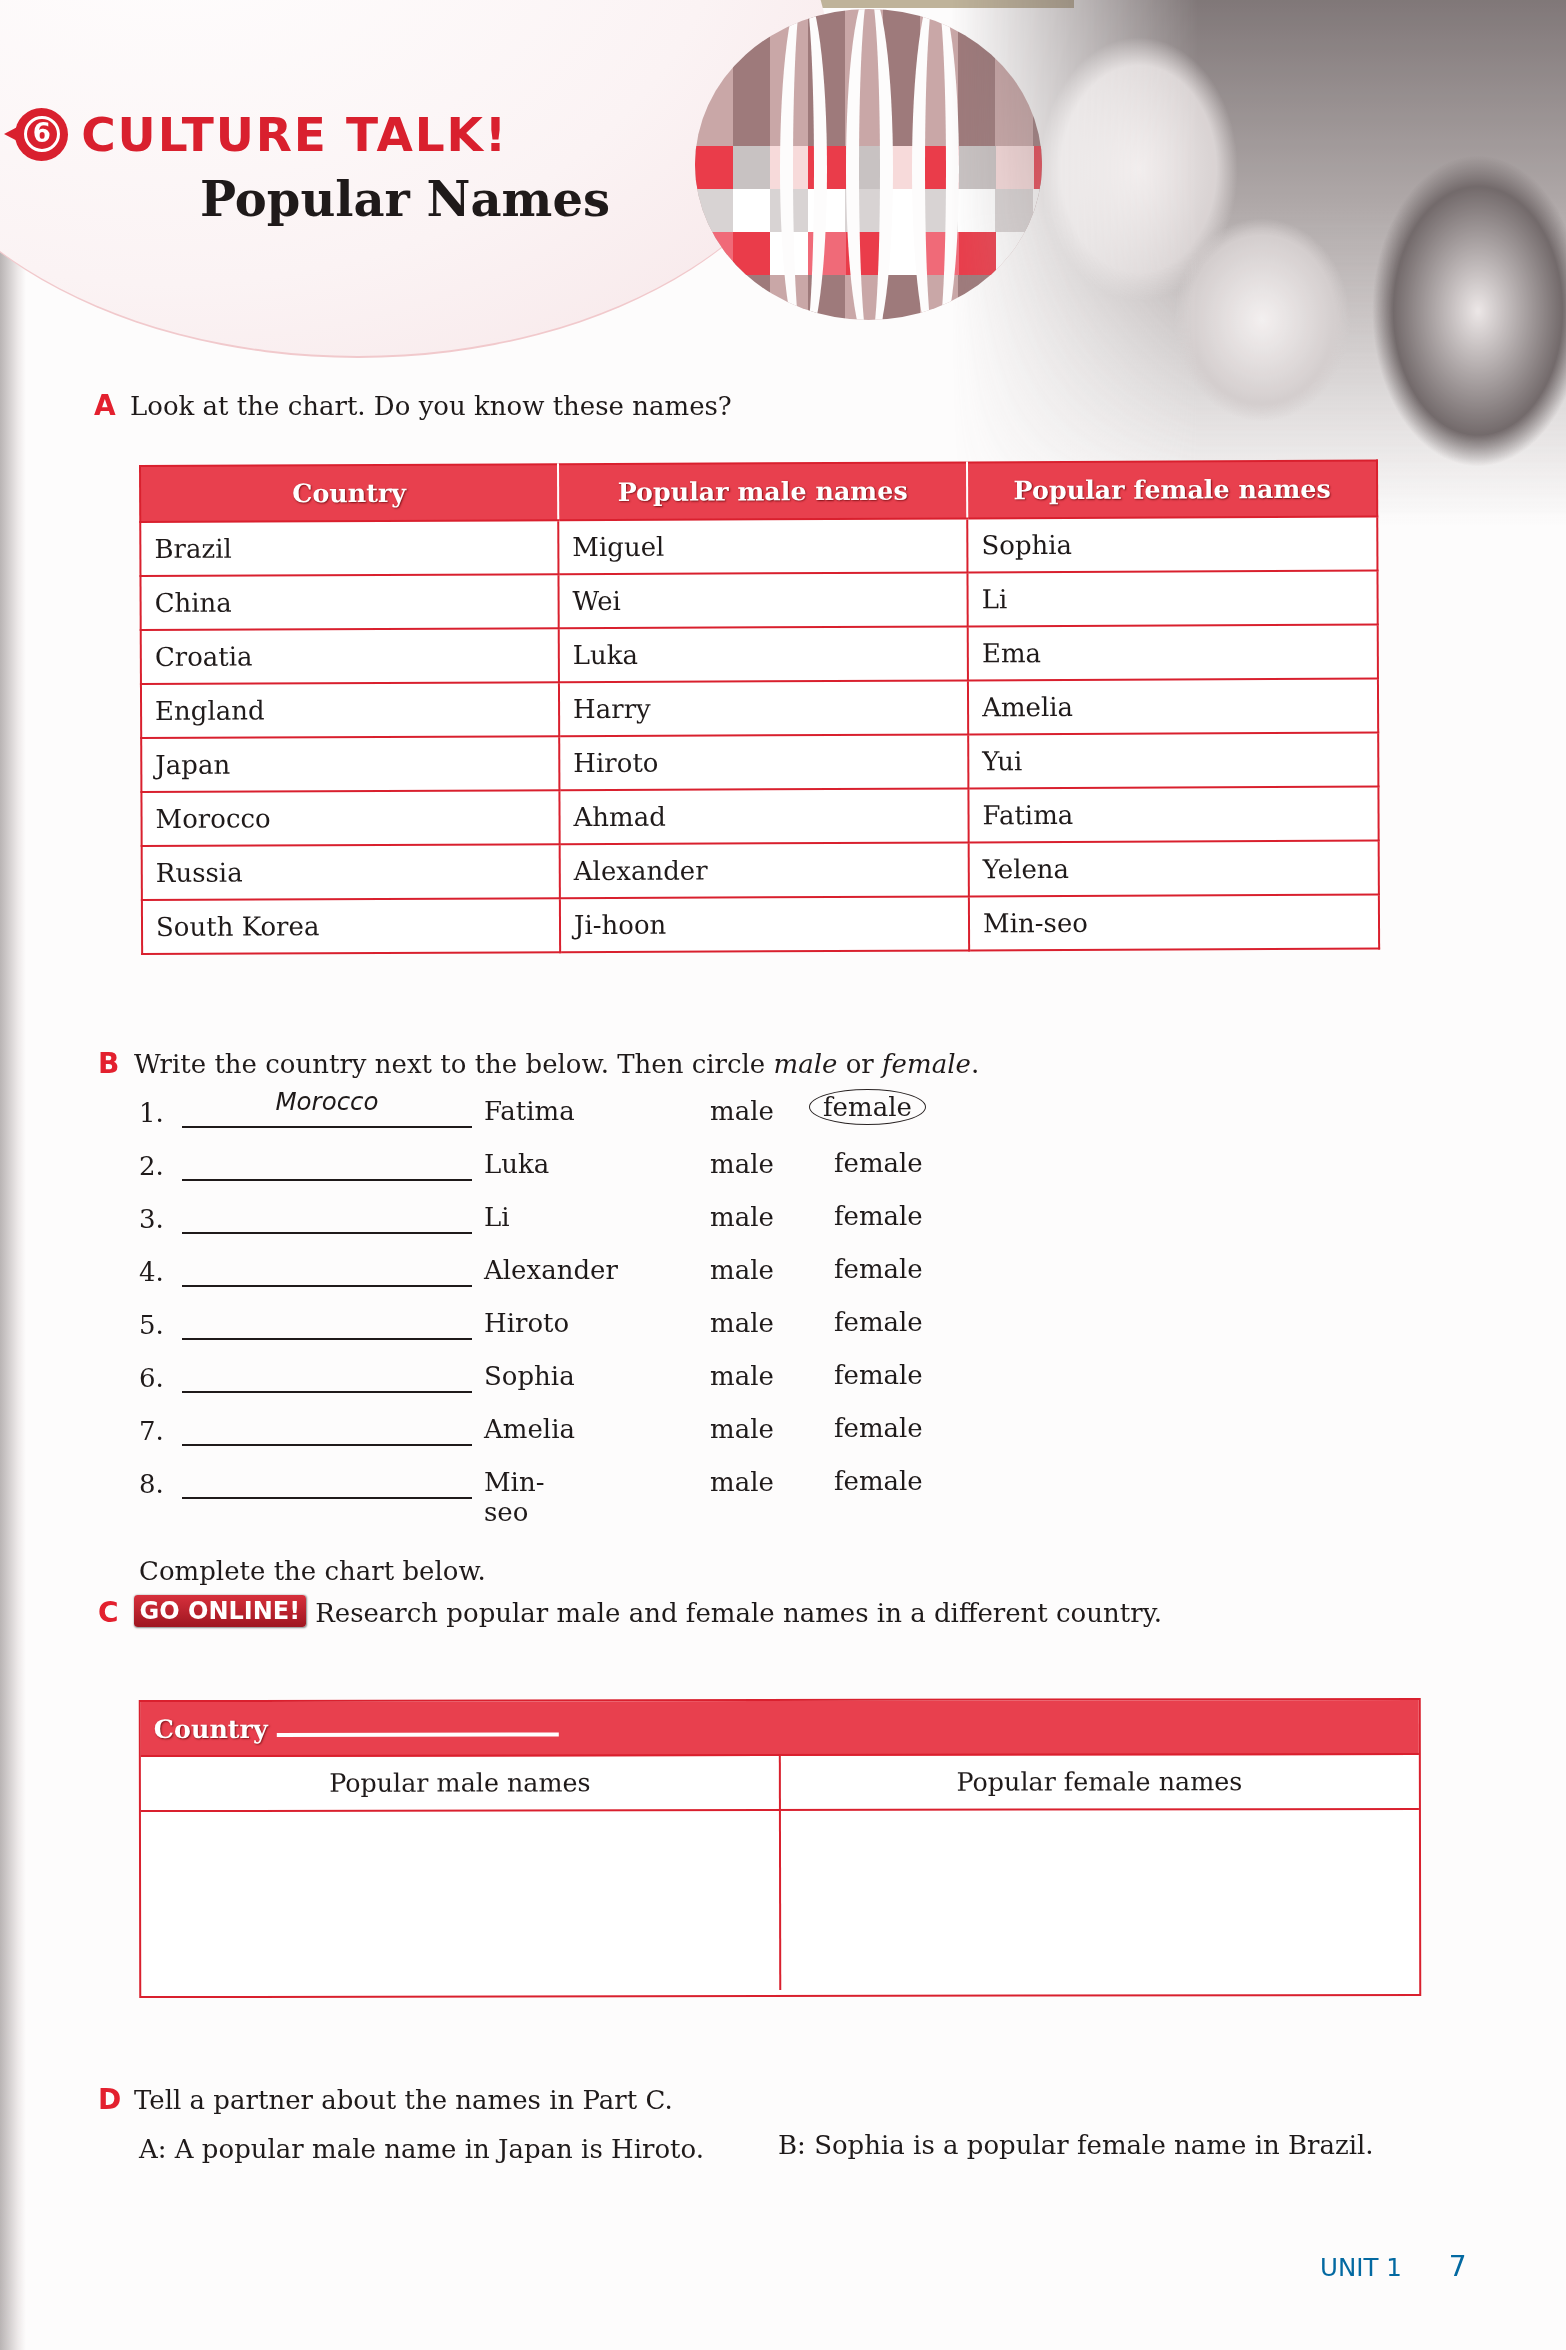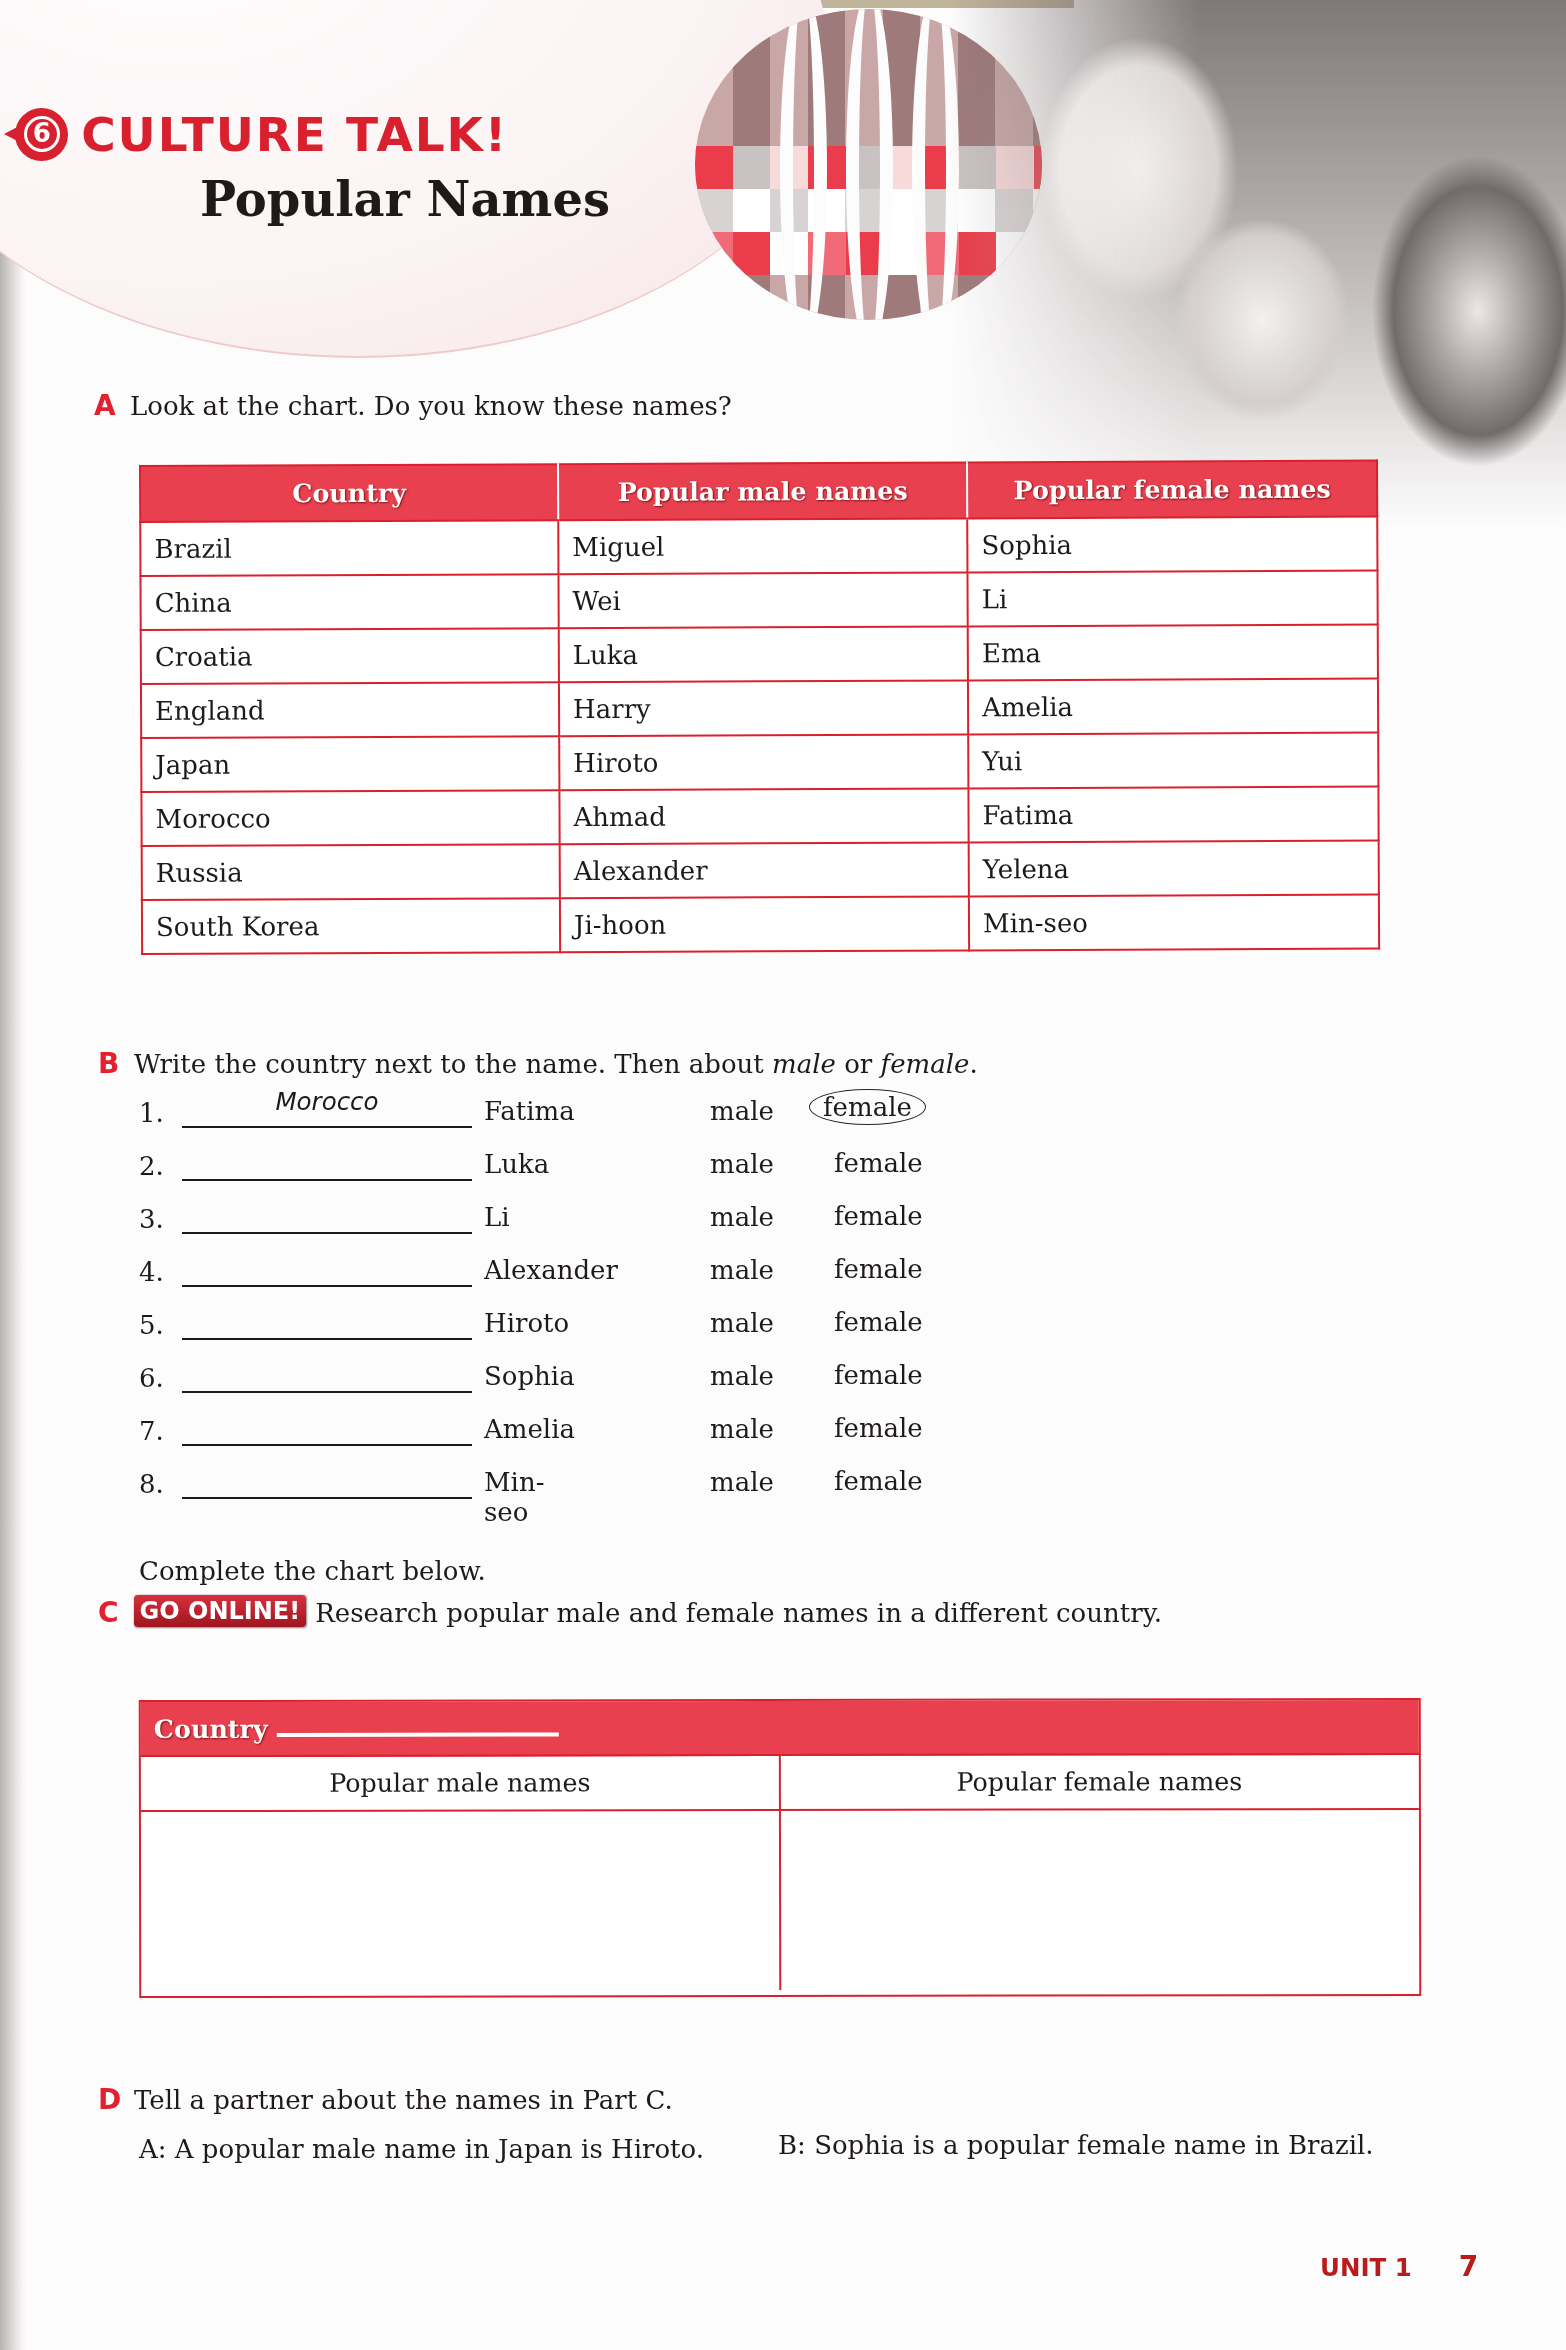--- a/index.html
+++ b/index.html
@@ -132,21 +132,21 @@
     }
     .tableC .head .line { width: 282px; height: 3.8px; background: #fff; margin-left: 9.4px; margin-top: 13px; }
     .tableC .cols { display: flex; height: 55px; border-bottom: 2.8px solid #d9202e; }
     .tableC .cols div { flex: 0 0 auto; text-align: center; font-size: 25.4px; line-height: 53px; }
     .tableC .cols .cl { width: 640px; border-right: 2.8px solid #d9202e; }
     .tableC .cols .cr { width: 637px; }
     .tableC .body { display: flex; height: 179px; }
     .tableC .body .cl { width: 640px; border-right: 2.8px solid #d9202e; }
     .tableC .body .cr { width: 637px; }
     
-    .footer { position: absolute; left: 1320px; top: 2250px; font-family: "DejaVu Sans", sans-serif; font-weight: bold; font-size: 24.5px; color: #b91c1c; }
+    .footer { position: absolute; left: 1320px; top: 2250px; font-family: "DejaVu Sans", sans-serif; font-weight: normal; font-size: 24.5px; color: #0369a1; }
     .footer .pg { margin-left: 47px; font-size: 28px; }
   </style>
 </head>
 <body>
 
 <div class="page-shadow"></div>
 <div class="top-strip"></div>
 <div class="header-swoosh"></div>
 
 <div class="title-row">
@@ -224,21 +224,21 @@
     </tr>
     <tr>
       <td>South Korea</td>
       <td>Ji-hoon</td>
       <td>Min-seo</td>
     </tr>
   </tbody>
 </table>
 
 <div class="instr" style="left:98px; top:1047px;">
-  <span class="sec-letter">B</span><span>Write the country next to the name. Then about </span><em>male</em><span> or </span><em>female</em><span>.</span>
+  <span class="sec-letter">B</span><span>Write the country next to the below. Then circle </span><em>male</em><span> or </span><em>female</em><span>.</span>
 </div>
 
 <div class="b-list">
   <div class="b-row">
     <span class="num">1.</span>
     <span class="blank"></span>
     <span class="answer">Morocco</span>
     <span class="name">Fatima</span>
     <span class="male">male</span>
     <span class="female circled">female</span>

